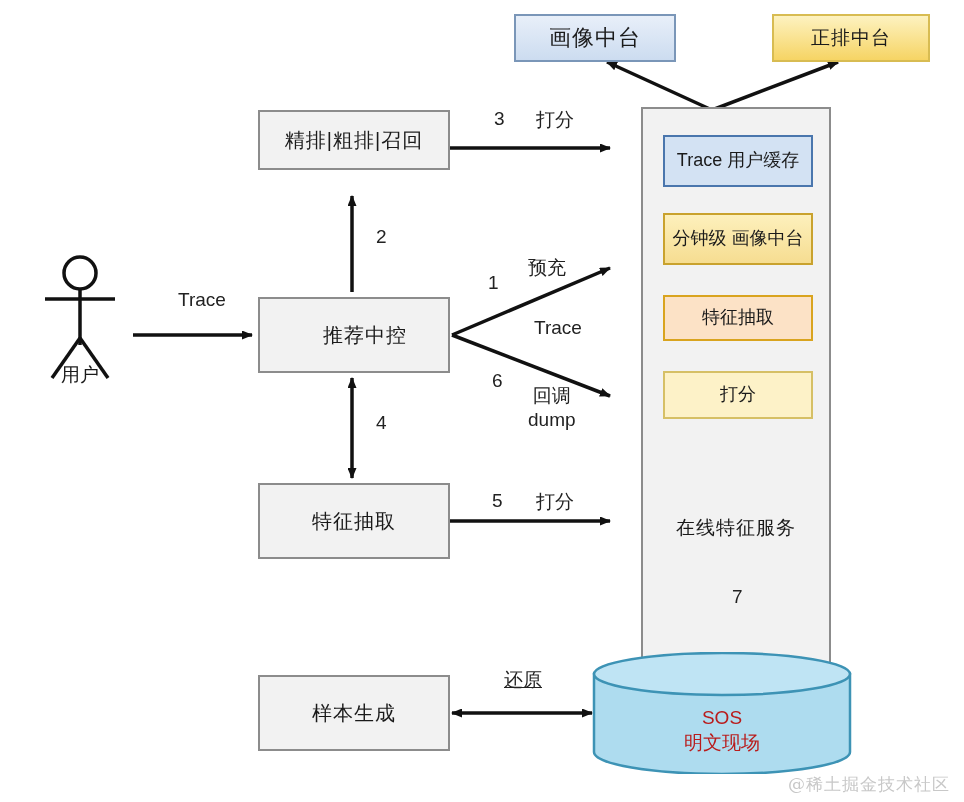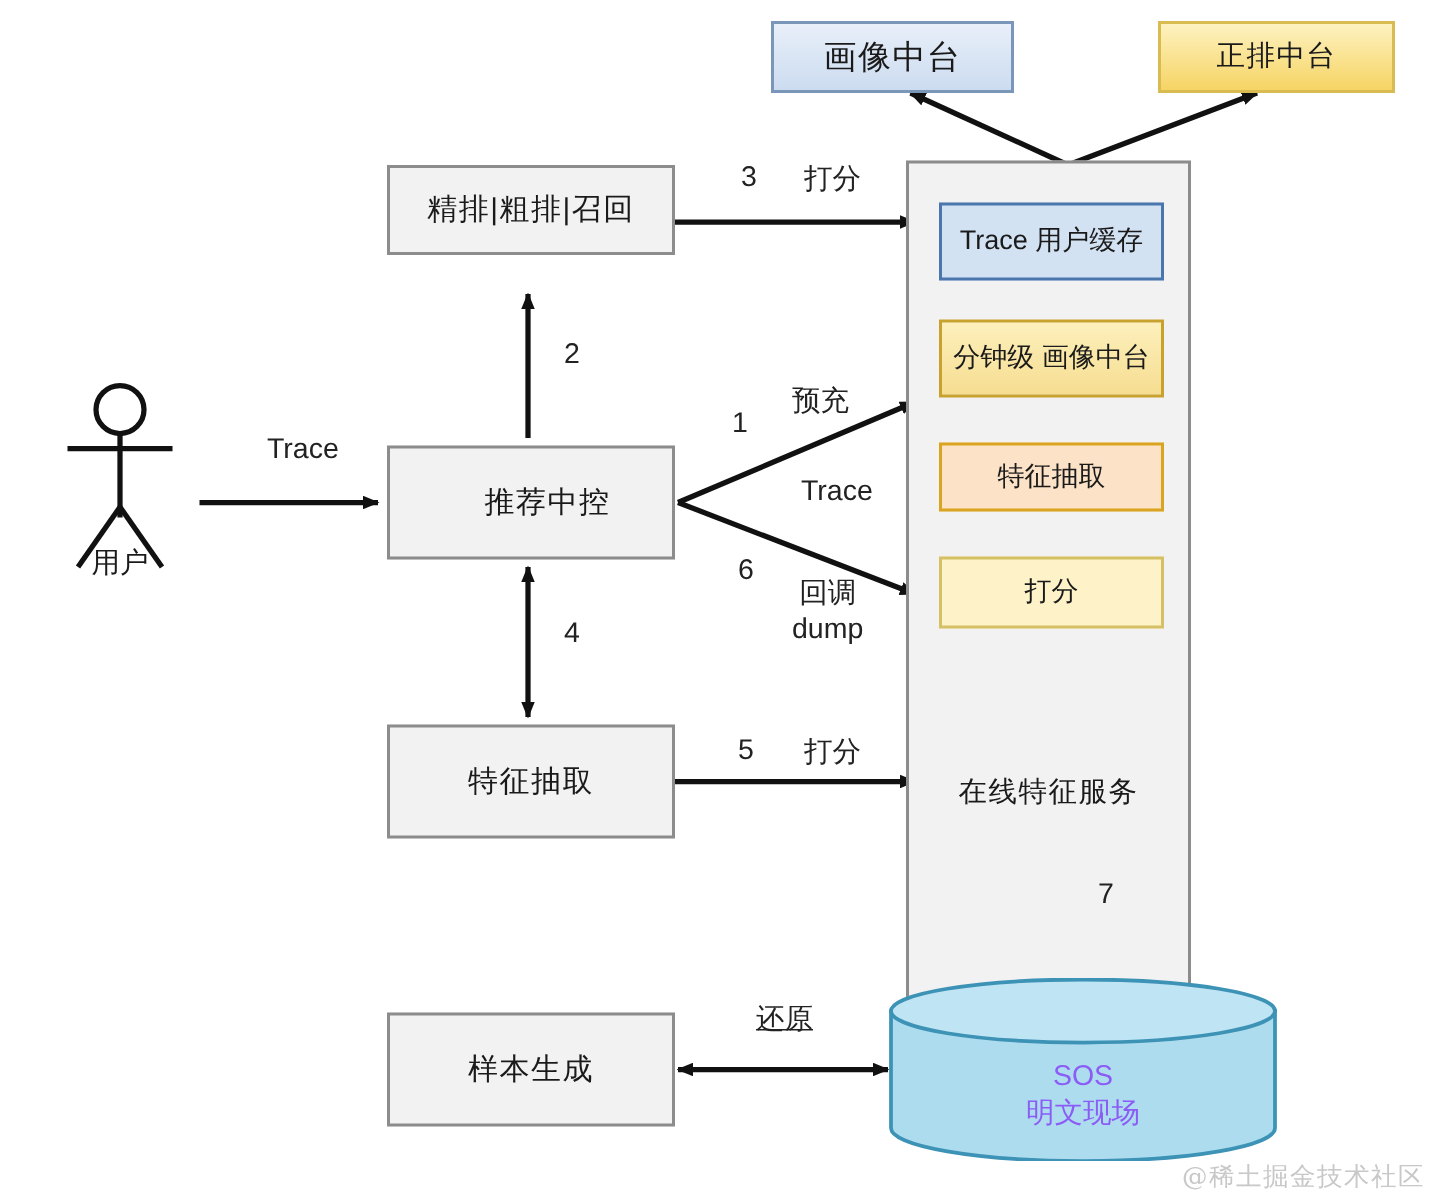--- a/index.html
+++ b/index.html
@@ -89,21 +89,21 @@
   
   .cyl {
     position: absolute;
   }
   .cyl-label {
     position: absolute;
     width: 100%;
     text-align: center;
     font-size: 19px;
     line-height: 1.3;
-    color: #8b5cf6;
+    color: #b91c1c;
   }
   
   .elabel {
     position: absolute;
     font-size: 19px;
     color: #222222;
     white-space: pre-line;
     line-height: 1.25;
   }
   .num {
@@ -191,21 +191,21 @@
   </div>
 
   <div class="node proc" style="left:258px; top:483px; width:192px; height:76px;">
     <span>特征抽取</span>
   </div>
 
   <div class="node proc" style="left:258px; top:675px; width:192px; height:76px;">
     <span>样本生成</span>
   </div>
 
-  <div class="svc-panel" style="left:604px; top:107px; width:190px; height:584px;">
+  <div class="svc-panel" style="left:641px; top:107px; width:190px; height:584px;">
 
     <div class="svc-item it-blue" style="left:20px; top:26px; width:150px; height:52px;">
       <span>Trace
 用户缓存</span>
     </div>
 
     <div class="svc-item it-gold" style="left:20px; top:104px; width:150px; height:52px;">
       <span>分钟级
 画像中台</span>
     </div>

